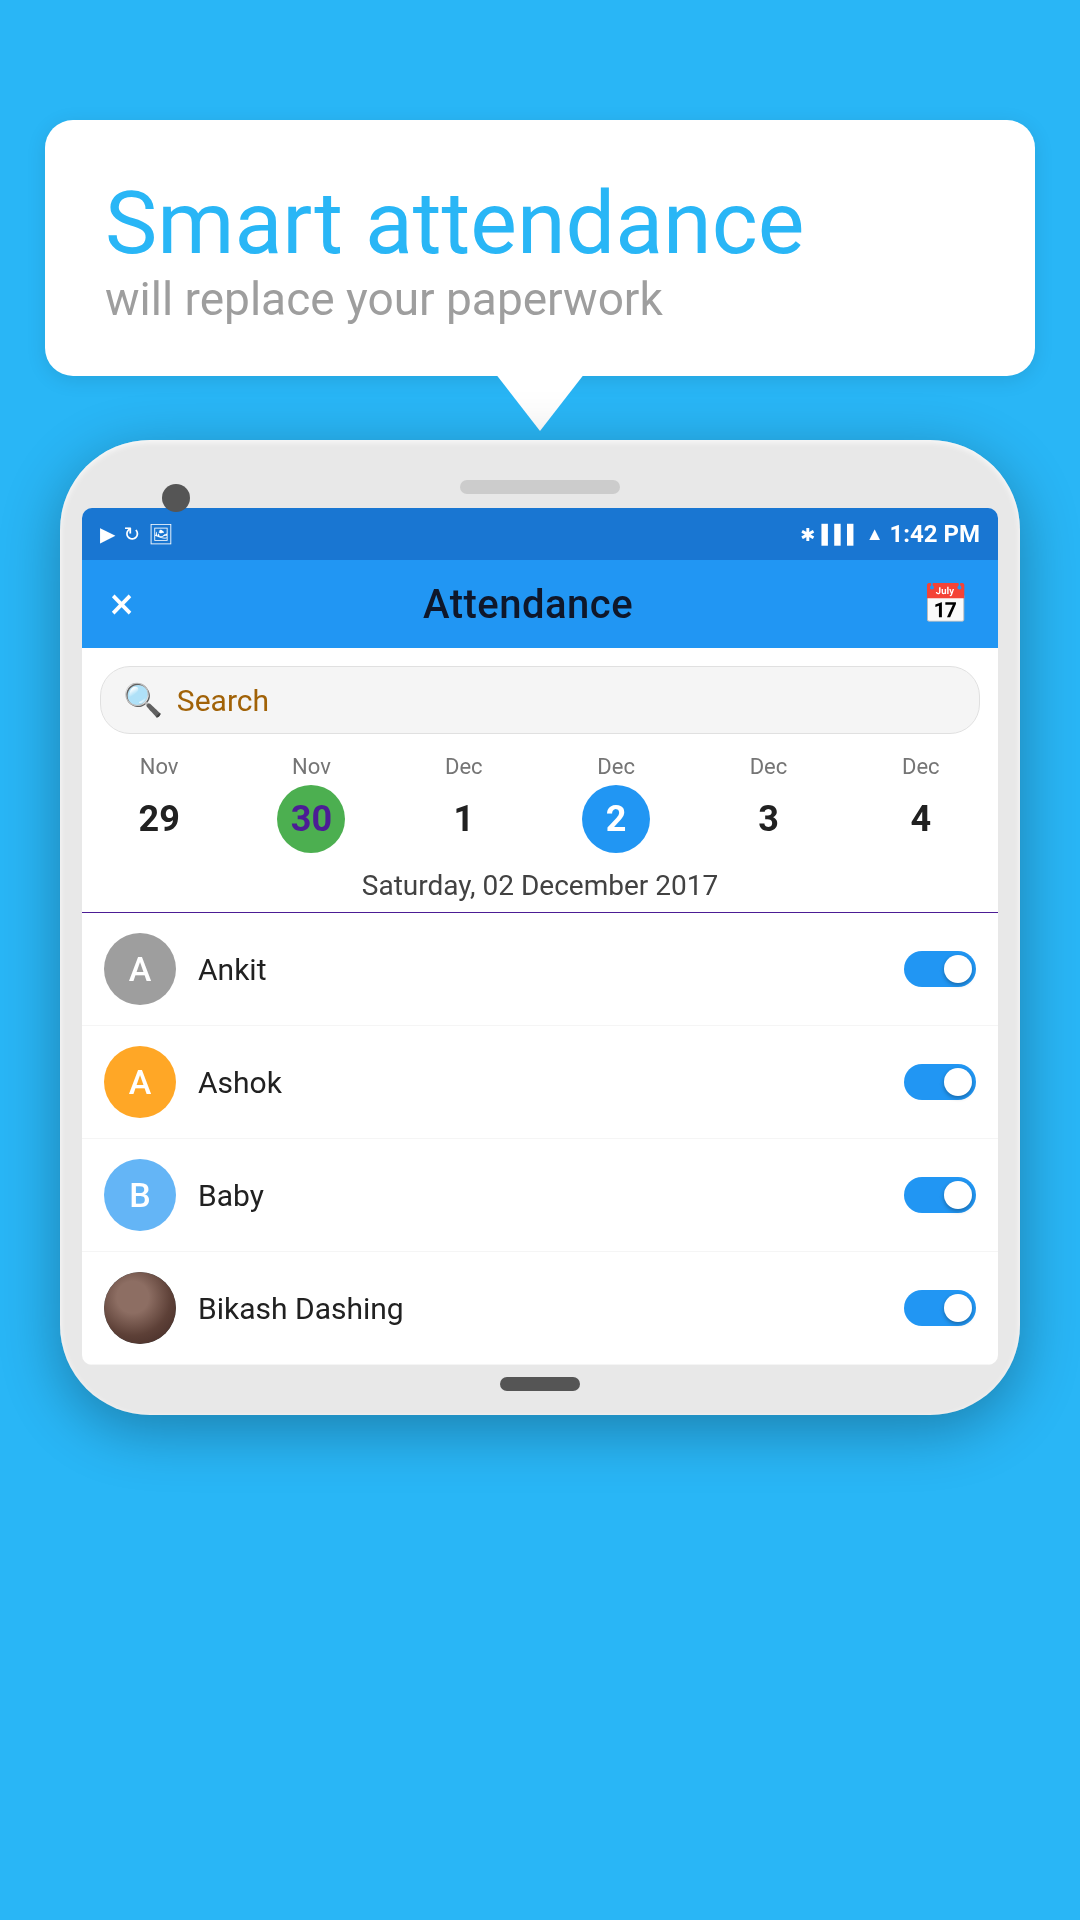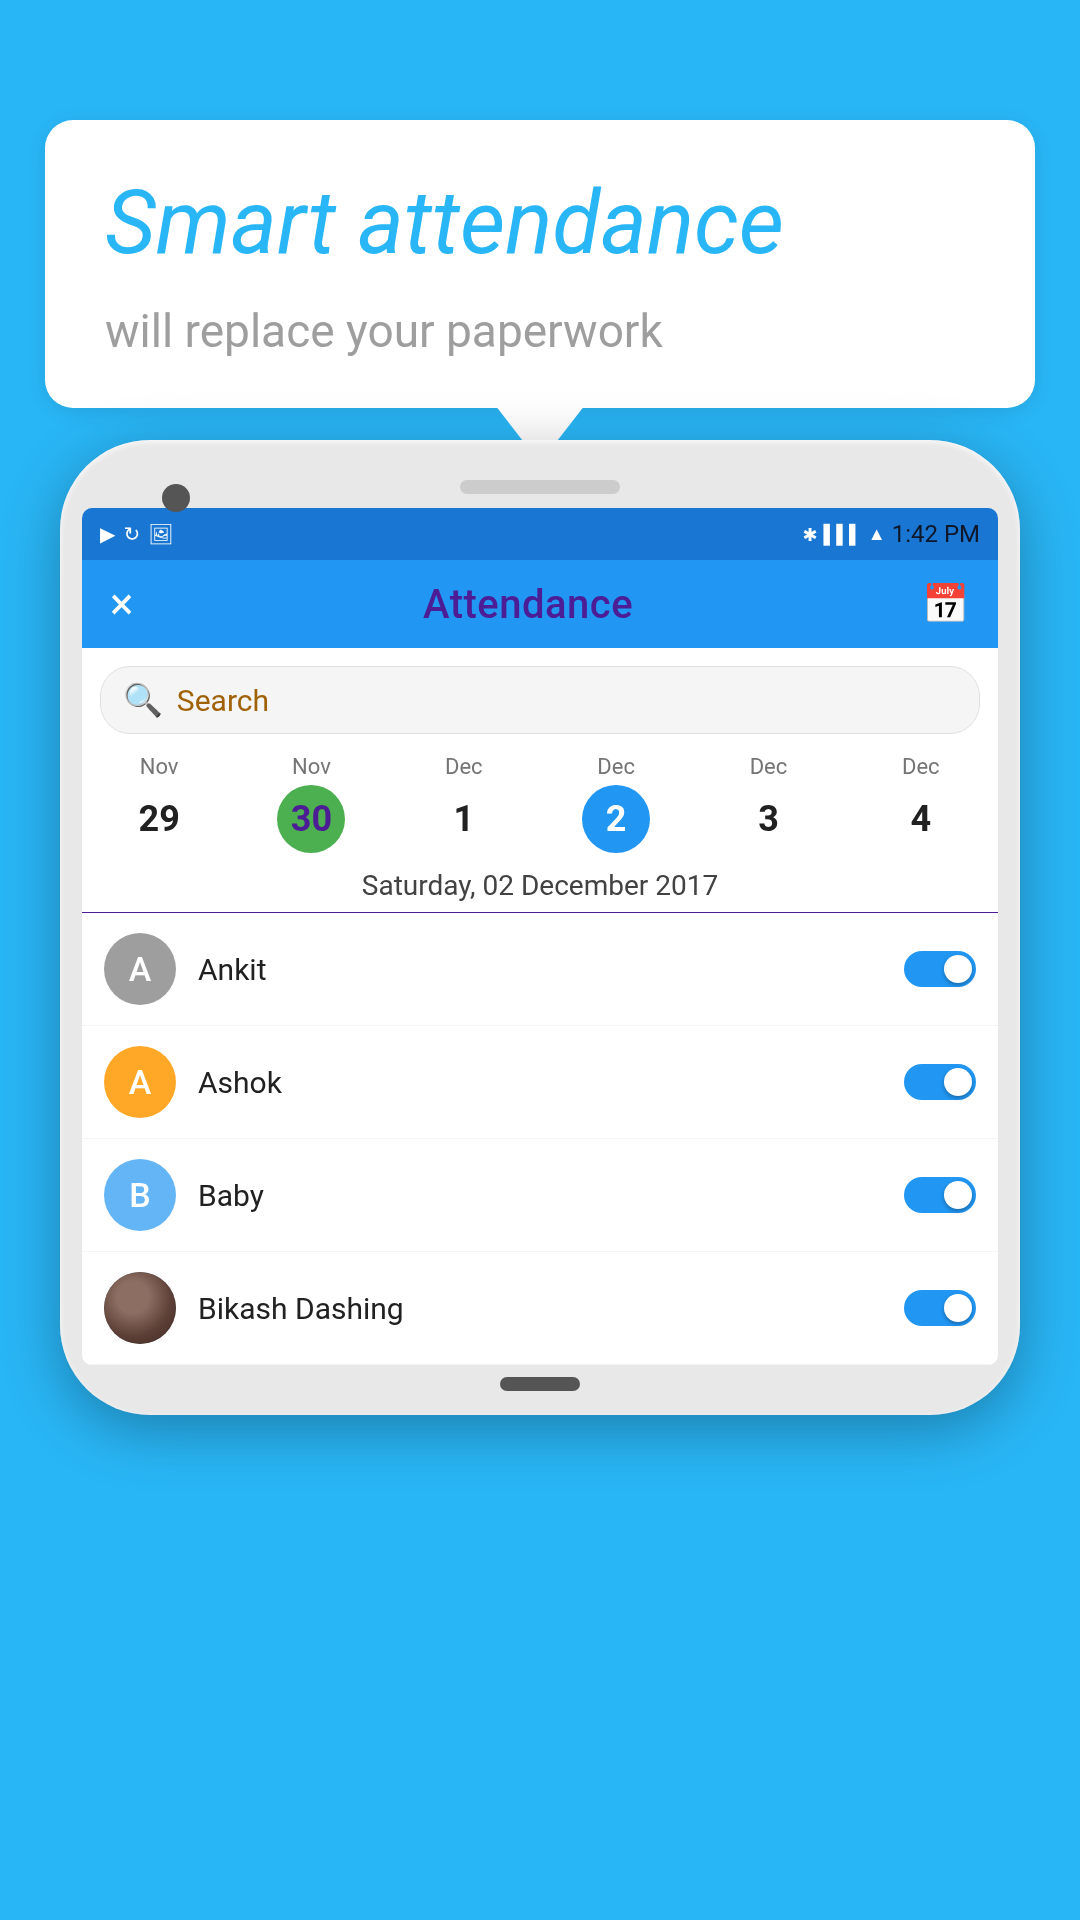--- a/index.html
+++ b/index.html
@@ -35,22 +35,21 @@
       border-left: 45px solid transparent;
       border-right: 45px solid transparent;
       border-top: 58px solid white;
     }
 
     .bubble-title {
       font-size: 88px;
       color: #29B6F6;
       font-weight: 400;
       line-height: 1.1;
-      margin-bottom: 32px;
-      font-style: italic;
+      margin-bottom: 0;
     }
     .bubble-subtitle {
       font-size: 46px;
       color: #9E9E9E;
       font-weight: 400;
     }
 
     
     .phone-wrapper {
       position: absolute;
@@ -115,23 +114,23 @@
       align-items: center;
       justify-content: space-between;
       padding: 0 18px;
     }
     .status-icons-left {
       display: flex;
       gap: 8px;
       align-items: center;
     }
     .status-time {
-      color: #0f172a;
+      color: #ffffff;
       font-size: 24px;
-      font-weight: 400;
+      font-weight: 700;
     }
     .status-icons-right {
       display: flex;
       gap: 6px;
       align-items: center;
     }
 
     
     .app-header {
       background: #2196F3;
@@ -141,21 +140,21 @@
       padding: 0 28px;
       justify-content: space-between;
     }
     .header-close {
       color: white;
       font-size: 44px;
       line-height: 1;
       cursor: pointer;
     }
     .header-title {
-      color: #4c1d95;
+      color: #0f172a;
       font-size: 40px;
       font-weight: 500;
       letter-spacing: 0.5px;
     }
     .header-calendar {
       color: white;
       font-size: 38px;
     }
 
     

